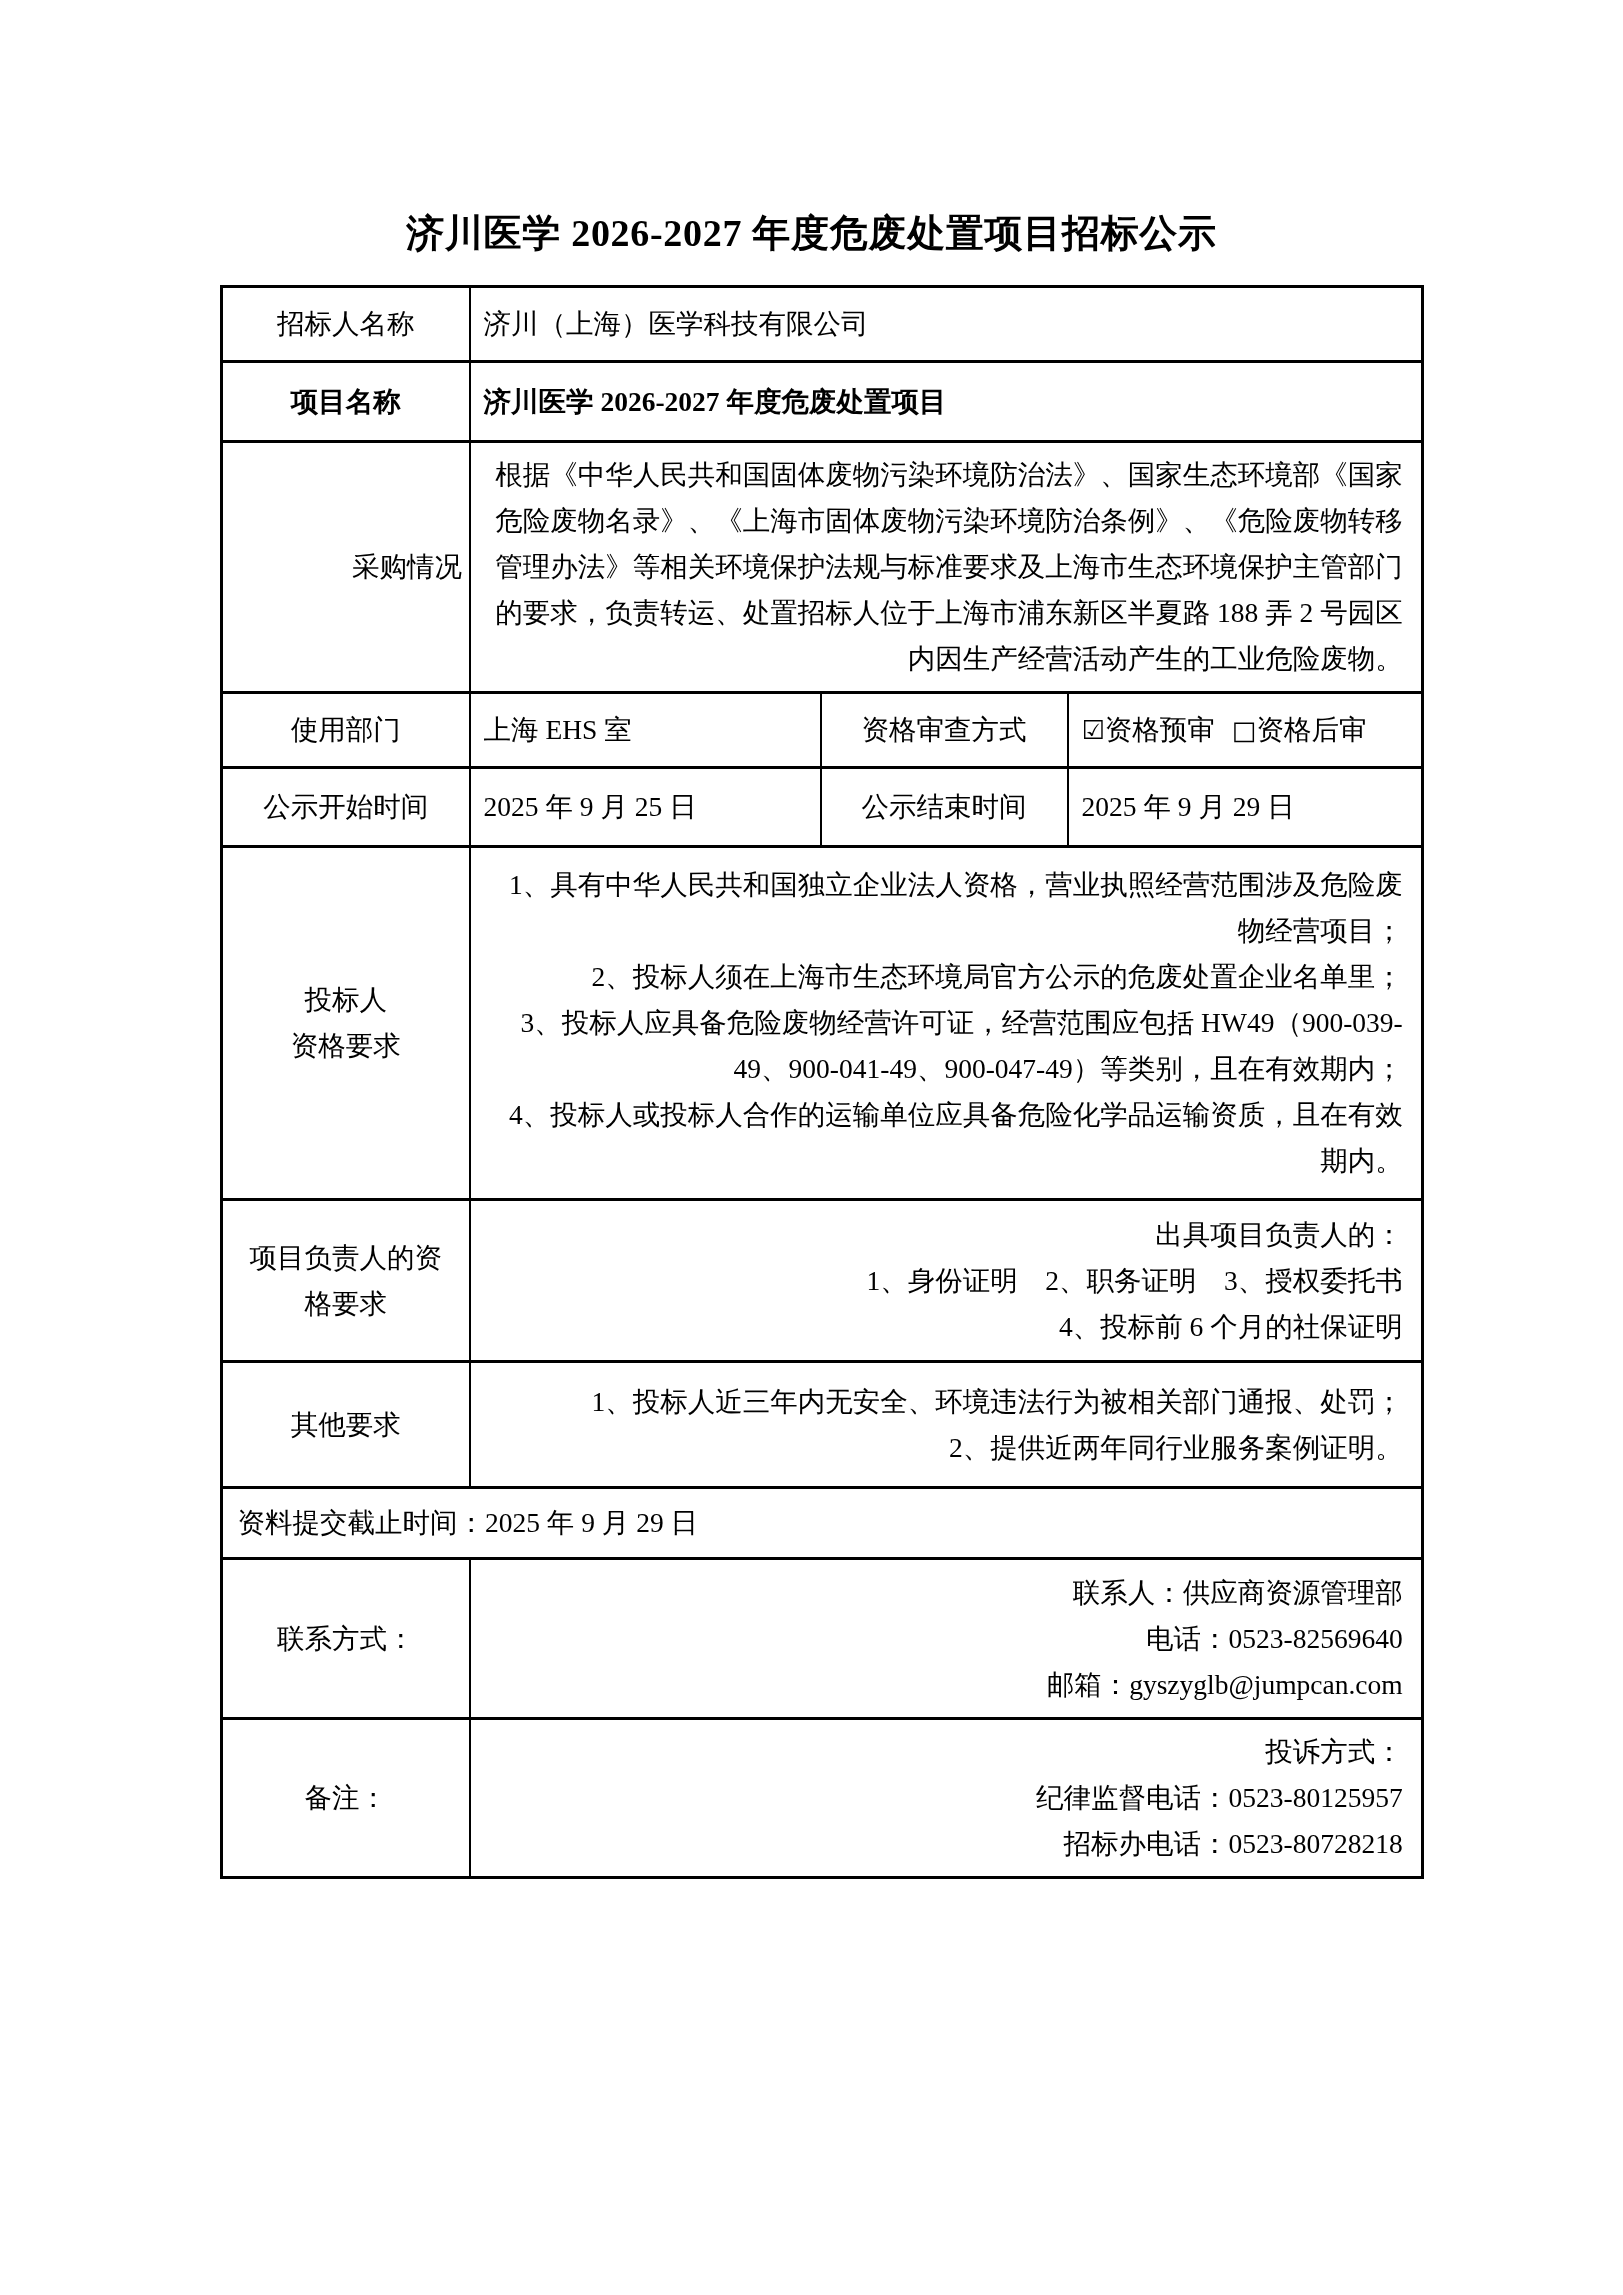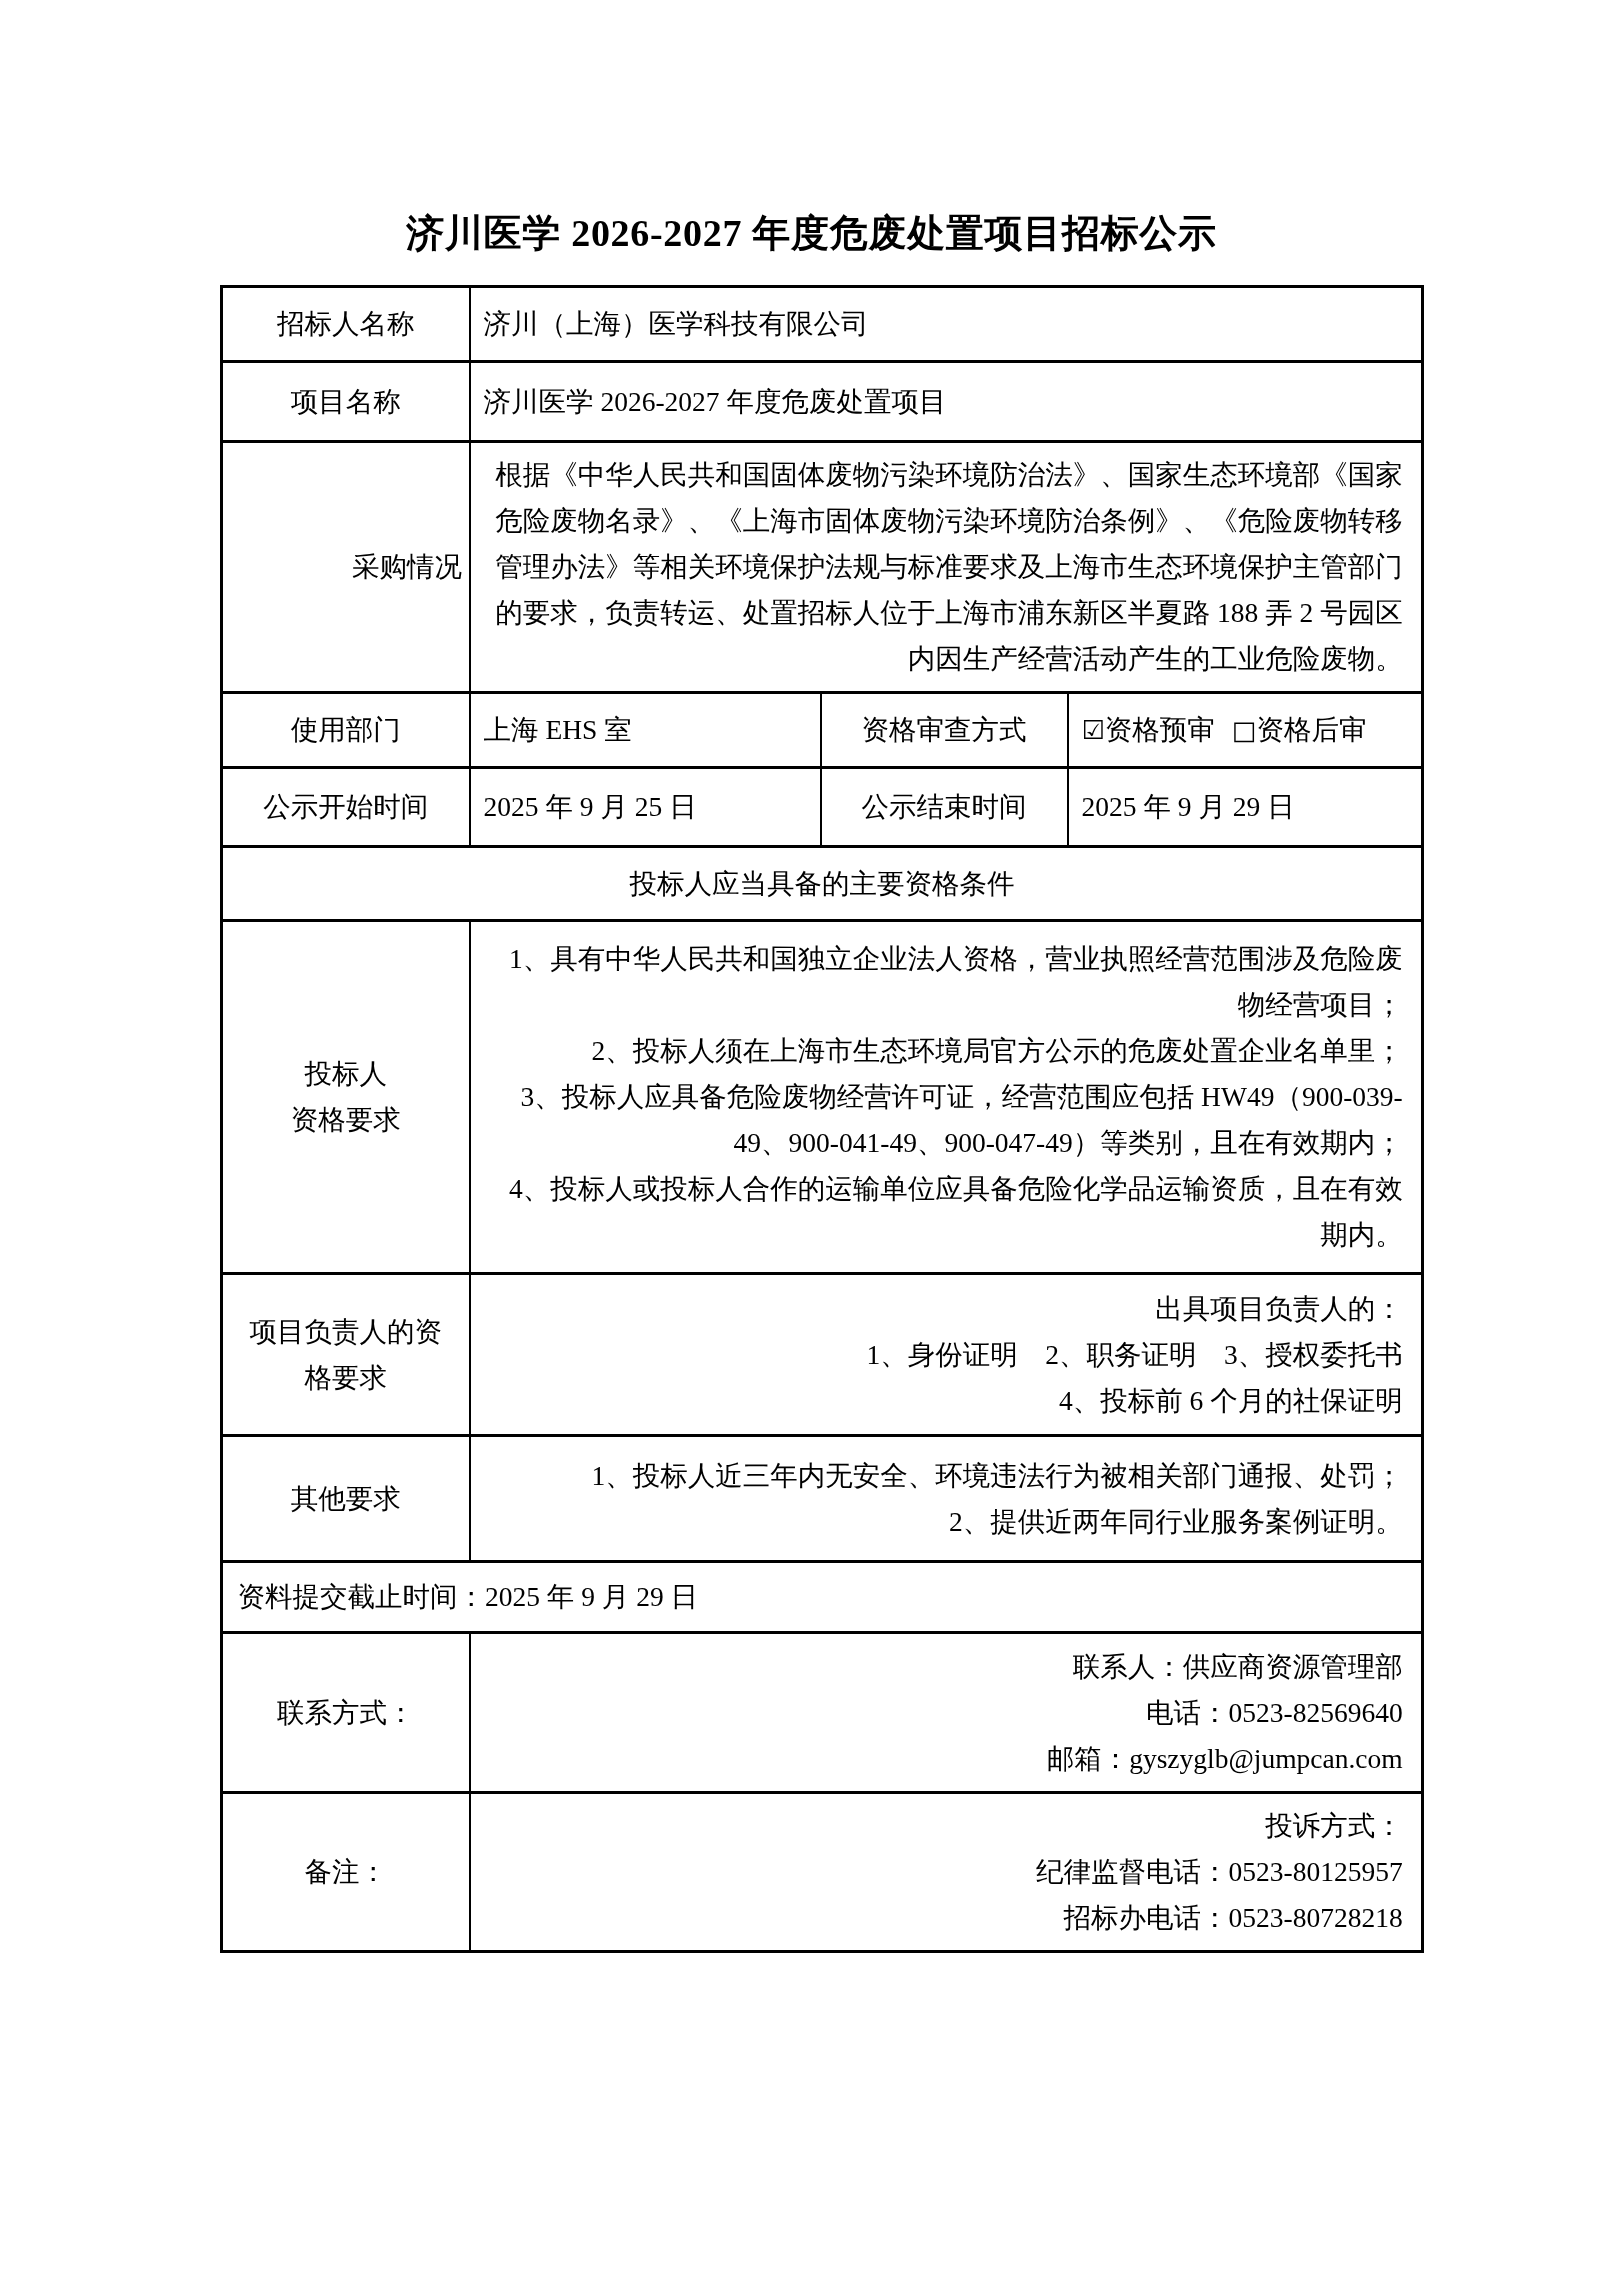--- a/index.html
+++ b/index.html
@@ -64,21 +64,21 @@
   td.span-left {
     text-align: left;
     padding: 5.2px 14.4px;
   }
   .checkbox-group { display: inline-block; white-space: nowrap; }
   .checkbox-option { display: inline-block; }
   .checkbox-option + .checkbox-option { margin-left: 17px; }
   .checkbox-icon { font-family: "DejaVu Sans", sans-serif; font-size: 26px; }
   
   tr.r-bidder td   { height: 75px; }
-  tr.r-project td  { height: 80px; }
+  tr.r-project td  { height: 80px; font-weight: bold; }
   tr.r-procure td  { height: 249px; text-align: right; }
   tr.r-dept td     { height: 75px; }
   tr.r-dates td    { height: 79px; }
   tr.r-qhead td    { height: 74px; }
   tr.r-bidq td     { height: 353px; }
   tr.r-pmq td      { height: 162px; }
   tr.r-other td    { height: 126px; }
   tr.r-deadline td { height: 71px; }
   tr.r-contact td  { height: 158px; }
   tr.r-remarks td  { height: 155px; }
@@ -121,23 +121,20 @@
     </td>
   </tr>
 
   <tr class="r-dates">
     <td class="label-cell">公示开始时间</td>
     <td class="value-center">2025 年 9 月 25 日</td>
     <td class="label-cell">公示结束时间</td>
     <td class="value-center">2025 年 9 月 29 日</td>
   </tr>
 
-  <tr class="r-qhead">
-    <td class="span-center" colspan="4">投标人应当具备的主要资格条件</td>
-  </tr>
 
   <tr class="r-bidq">
     <td class="label-cell">投标人
 资格要求</td>
     <td class="value-left" colspan="3">1、具有中华人民共和国独立企业法人资格，营业执照经营范围涉及危险废物经营项目；
 2、投标人须在上海市生态环境局官方公示的危废处置企业名单里；
 3、投标人应具备危险废物经营许可证，经营范围应包括 HW49（900-039-49、900-041-49、900-047-49）等类别，且在有效期内；
 4、投标人或投标人合作的运输单位应具备危险化学品运输资质，且在有效期内。</td>
   </tr>
 

